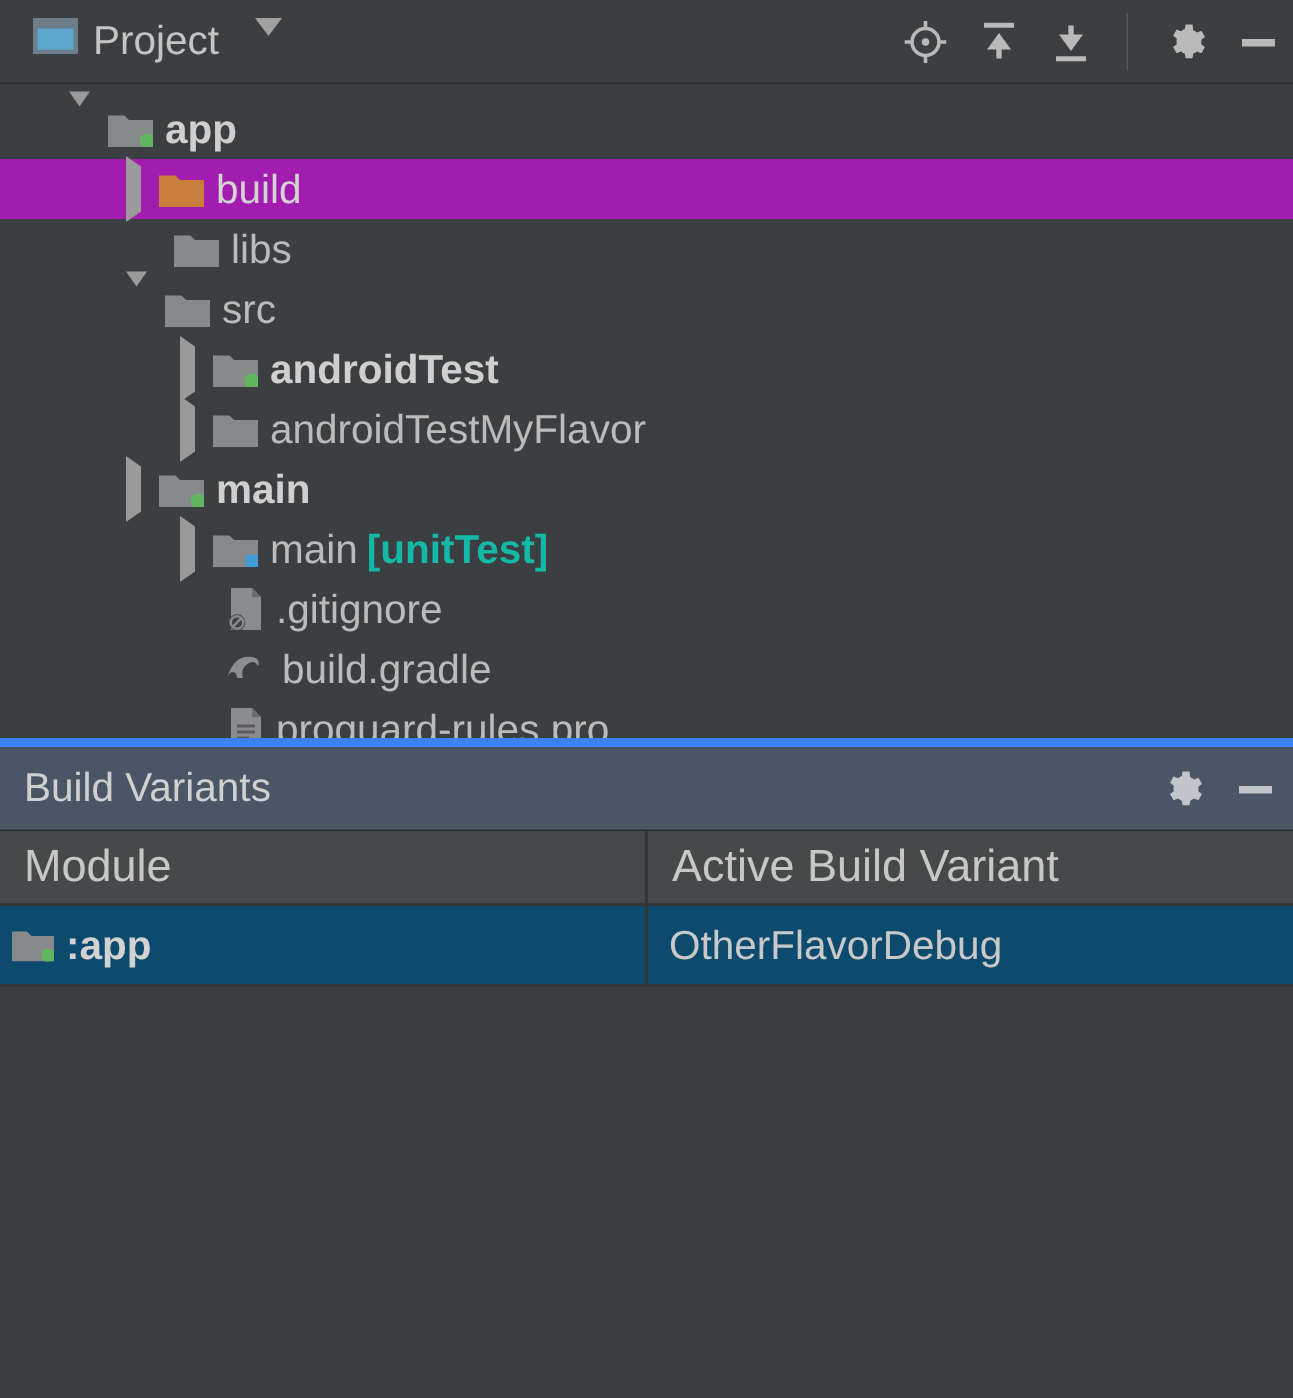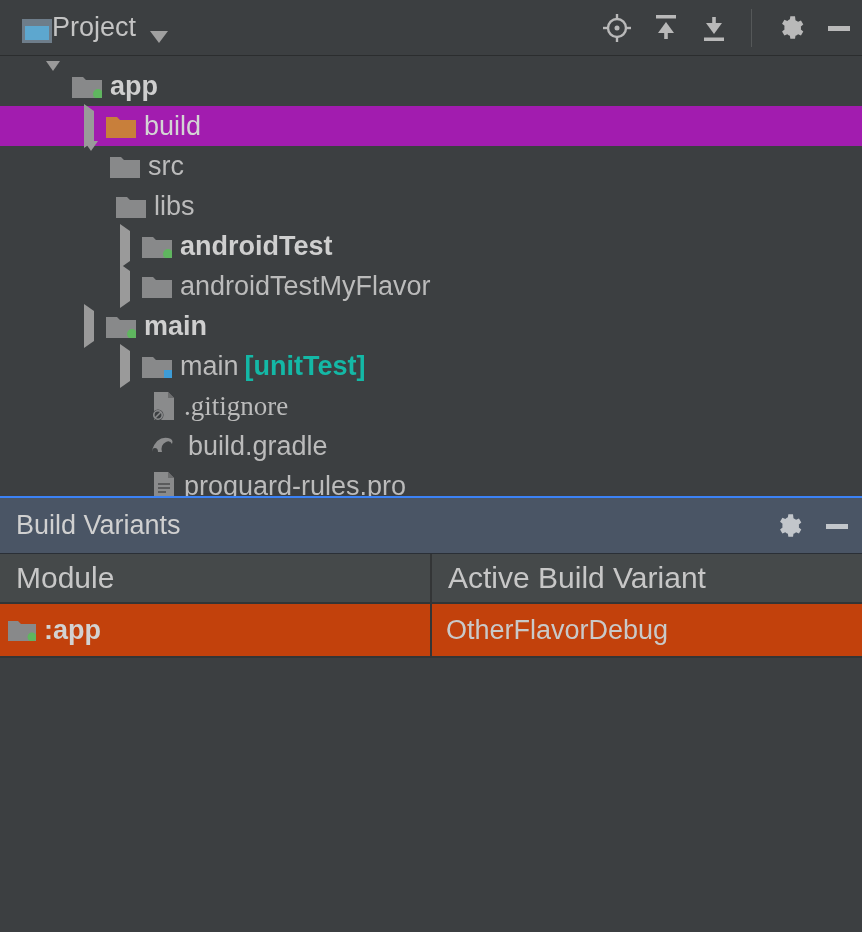--- a/index.html
+++ b/index.html
@@ -14,31 +14,31 @@
   .panel { display: flex; flex-direction: column; height: 100%; }
 
   
   .project-toolbar {
     height: 56px;
     background: #3c3f41;
     border-bottom: 1px solid #2b2d2e;
     display: flex; align-items: center;
     padding: 0 10px 0 22px;
   }
-  .project-toolbar .left { display: flex; align-items: flex-end; }
+  .project-toolbar .left { display: flex; align-items: flex-start; gap: 10px; }
   .project-toolbar .title {
     font-size: 27px; color: #c4c4c4; font-weight: 400;
   }
   .project-toolbar .icons { margin-left: auto; display: flex; align-items: center; gap: 22px; }
   .tb-sep { width: 1px; height: 38px; background: #555859; margin: 0 2px; }
 
   svg { display: block; }
 
   
-  .tree-area { flex: 0 0 auto; height: 442px; overflow: hidden; background:#3c3f41; border-bottom:2px solid #3b82f6;text-align:center;}
+  .tree-area { flex: 0 0 auto; height: 442px; overflow: hidden; background:#3c3f41; border-bottom:6px solid #3b82f6;text-align:center;}
   .tree-row {
     height: 40px;
     display: flex; align-items: center;
     font-size: 27px;
     white-space: nowrap;
   }
   .tree-row.partial { height: 10px; overflow: hidden; align-items: flex-end; color:#bdbdbd; font-weight:600; padding-left:116px; font-size:27px;}
   .tree-row.selected { background: #a21caf; color: #d4d4d4; }
   .tree-row .label { margin-left: 8px; }
   .suffix { color: #14b8a6; font-weight: 700; margin-left: 6px; }
@@ -72,21 +72,21 @@
   .col-module { flex: 0 0 432px; }
   .col-variant { flex: 1; }
 
   .tbody .tr { display: flex; height: 54px; }
   .tbody .td {
     display: flex; align-items: center;
     padding-left: 8px;
     font-size: 27px; color: #c9c9c9;
     border-right: 2px solid #333536;
     border-bottom: 2px solid #333536;
-    background:#c2410c;
+    background:#0c4a6e;
   }
   .tbody .td:last-child { border-right: none; }
   .tbody .td .label { margin-left: 8px; font-weight:600; color:#d2d2d2;}
 
   .bv-fill { flex: 1; background:#3c3f41; }
 
   .chev {
     width: 0; height: 0;
     border-style: solid;
   }
@@ -171,39 +171,39 @@
   <div class="tree-row selected" style="padding-left:84px;">
     <span class="ind"><span class="chev chev-right"></span></span>
     <span class="folder-svg" style="margin-left:12px;">
       <svg width="30" height="24" viewBox="0 0 30 24">
             <path d="M0 3 h11 l3 3 h16 v18 h-30 z" fill="#c87f3b"></path>
           </svg>
     </span>
     <span class="label">build</span>
   </div>
 
+  <div class="tree-row" style="padding-left:116px;">
+    <span class="folder-svg">
+      <svg width="30" height="24" viewBox="0 0 30 24">
+            <path d="M0 3 h11 l3 3 h16 v18 h-30 z" fill="#88898a"></path>
+          </svg>
+    </span>
+    <span class="label">libs</span>
+  </div>
+
   <div class="tree-row" style="padding-left:84px;">
     <span class="ind"><span class="chev chev-down"></span></span>
     <span class="folder-svg" style="margin-left:12px;">
       <svg width="30" height="24" viewBox="0 0 30 24">
             <path d="M0 3 h11 l3 3 h16 v18 h-30 z" fill="#88898a"></path>
           </svg>
     </span>
     <span class="label">src</span>
   </div>
 
-  <div class="tree-row" style="padding-left:116px;">
-    <span class="folder-svg">
-      <svg width="30" height="24" viewBox="0 0 30 24">
-            <path d="M0 3 h11 l3 3 h16 v18 h-30 z" fill="#88898a"></path>
-          </svg>
-    </span>
-    <span class="label">libs</span>
-  </div>
-
   <div class="tree-row" style="padding-left:120px;">
     <span class="ind"><span class="chev chev-right"></span></span>
     <span class="folder-svg" style="margin-left:12px;">
       <svg width="30" height="24" viewBox="0 0 30 24">
         <path d="M0 3 h11 l3 3 h16 v18 h-30 z" fill="#88898a"></path>
         <circle cx="26" cy="20" r="5" fill="#5fb65f"></circle>
       </svg>
     </span>
     <span class="label bold">androidTest</span>
   </div>
@@ -234,21 +234,21 @@
     <span class="folder-svg" style="margin-left:12px;">
       <svg width="30" height="24" viewBox="0 0 30 24">
         <path d="M0 3 h11 l3 3 h16 v18 h-30 z" fill="#88898a"></path>
         <rect x="22" y="16" width="8" height="8" fill="#3e9cd6"></rect>
       </svg>
     </span>
     <span class="label">main</span>
     <span class="suffix">[unitTest]</span>
   </div>
 
-  <div class="tree-row" style="padding-left:152px;font-family:Liberation Serif, serif;">
+  <div class="tree-row" style="padding-left:152px;">
     <span class="folder-svg">
       <svg width="24" height="28" viewBox="0 0 24 28">
         <path d="M2 0 h14 l6 6 v22 h-20 z" fill="#8a8b8c"></path>
         <path d="M16 0 v6 h6 z" fill="#6c6d6e"></path>
         <circle cx="6" cy="23" r="5.5" fill="#3c3f41"></circle>
         <circle cx="6" cy="23" r="4.2" fill="none" stroke="#8a8b8c" stroke-width="1.6"></circle>
         <line x1="2.8" y1="26.2" x2="9.2" y2="19.8" stroke="#8a8b8c" stroke-width="1.6"></line>
       </svg>
     </span>
     <span class="label">.gitignore</span>

